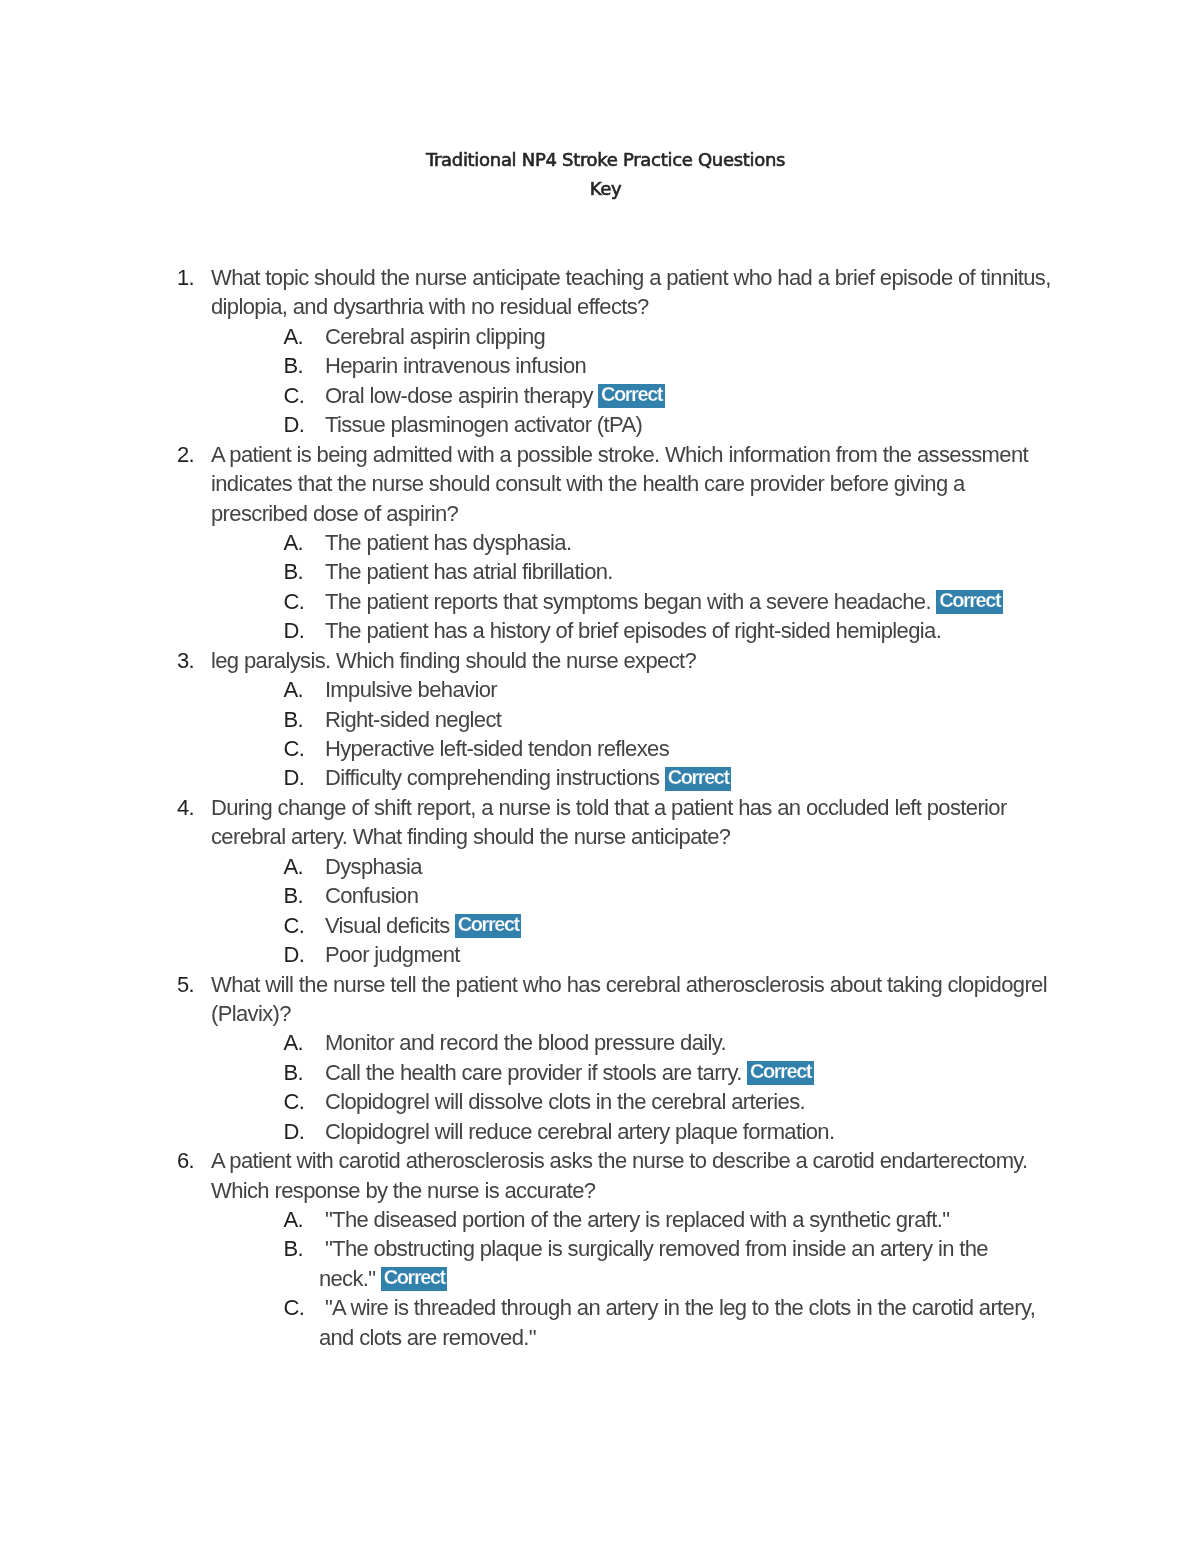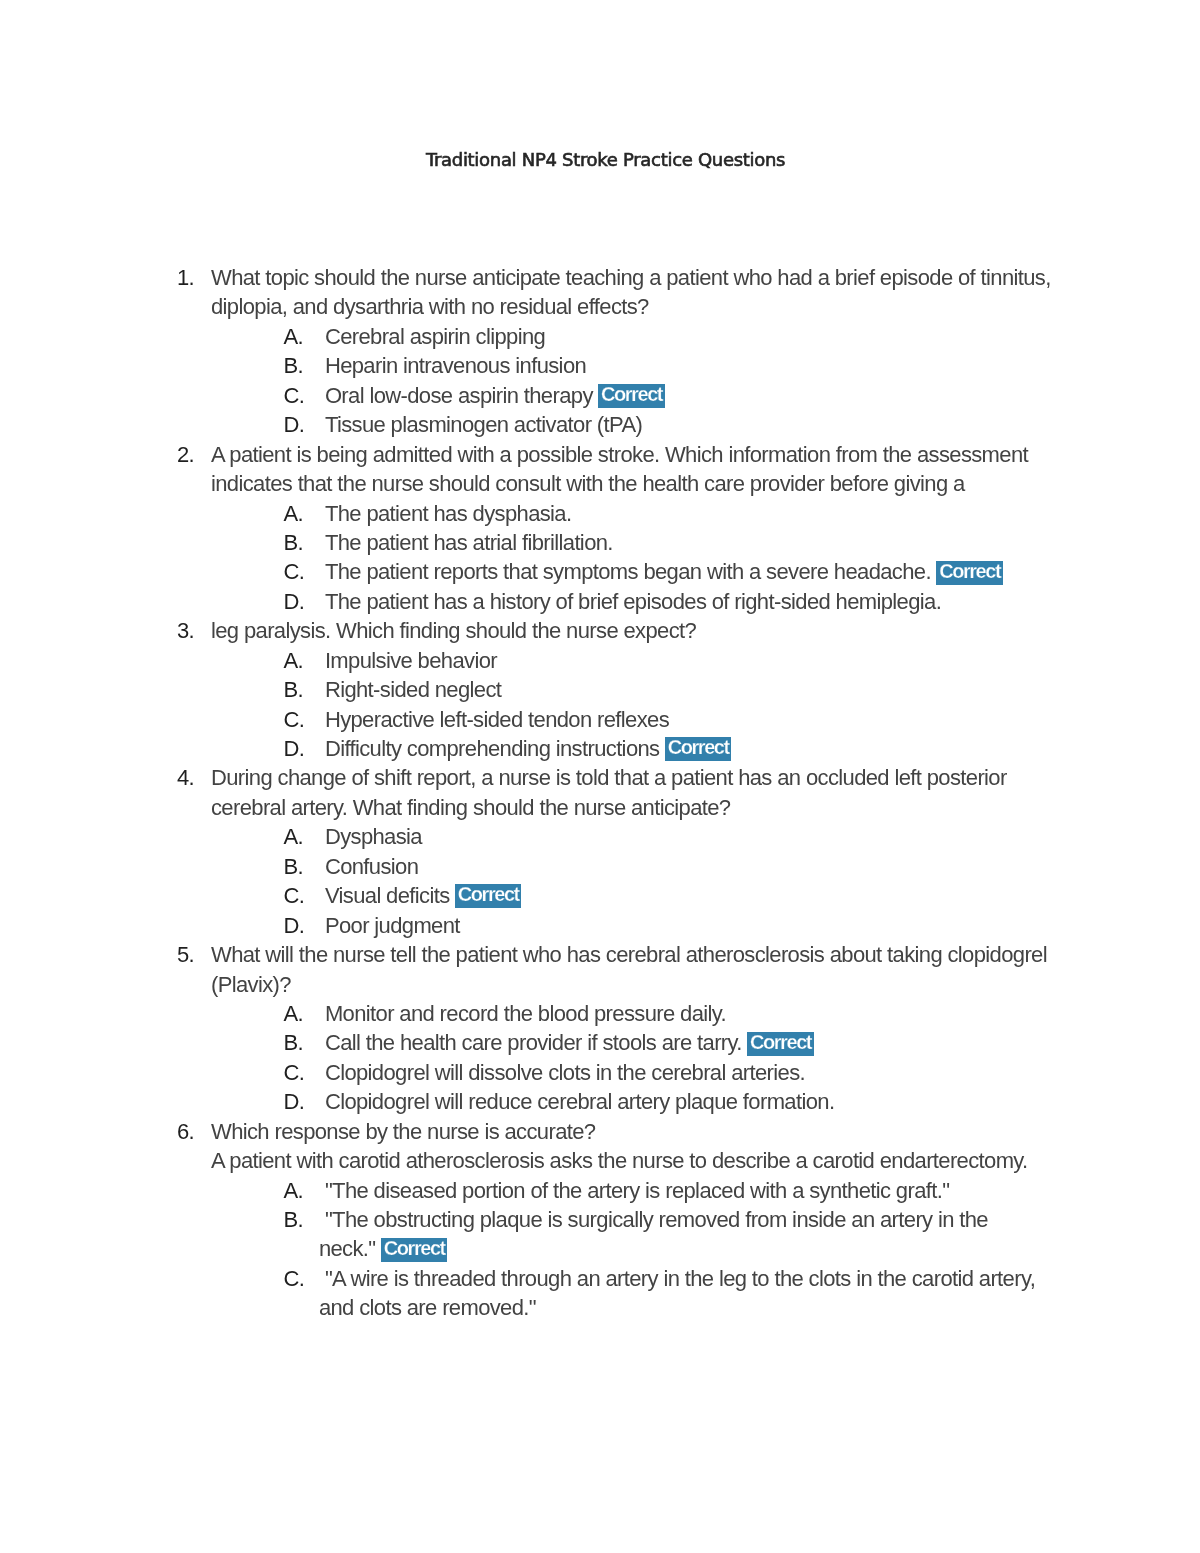--- a/index.html
+++ b/index.html
@@ -50,20 +50,21 @@
     box-sizing:border-box;
   }
 </style>
 </head>
 <body>
 
 <div class="page">
 
   <div class="title-block">
     <div class="doc-title">Traditional NP4 Stroke Practice Questions</div>
+    <div class="doc-subtitle">Key</div>
   </div>
 
   <div class="body-block" id="questions">
       <div class="question">
         <div class="q-row">
           <div class="q-num">1.</div>
           <div class="q-body">
             <span class="q-line">What topic should the nurse anticipate teaching a patient who had a brief episode of tinnitus,</span>
             <span class="q-line">diplopia, and dysarthria with no residual effects?</span>
           </div>
@@ -92,20 +93,21 @@
             <span class="opt-line"><span>Tissue plasminogen activator (tPA)</span></span>
           </div>
         </div>
       </div>
       <div class="question">
         <div class="q-row">
           <div class="q-num">2.</div>
           <div class="q-body">
             <span class="q-line">A patient is being admitted with a possible stroke. Which information from the assessment</span>
             <span class="q-line">indicates that the nurse should consult with the health care provider before giving a</span>
+            <span class="q-line">prescribed dose of aspirin?</span>
           </div>
         </div>
         <div class="option">
           <div class="opt-letter">A.</div>
           <div class="opt-body">
             <span class="opt-line"><span>The patient has dysphasia.</span></span>
           </div>
         </div>
         <div class="option">
           <div class="opt-letter">B.</div>
@@ -221,22 +223,22 @@
           <div class="opt-letter">D.</div>
           <div class="opt-body">
             <span class="opt-line"><span>Clopidogrel will reduce cerebral artery plaque formation.</span></span>
           </div>
         </div>
       </div>
       <div class="question">
         <div class="q-row">
           <div class="q-num">6.</div>
           <div class="q-body">
+            <span class="q-line">A patient with carotid atherosclerosis asks the nurse to describe a carotid endarterectomy.</span>
             <span class="q-line">Which response by the nurse is accurate?</span>
-            <span class="q-line">A patient with carotid atherosclerosis asks the nurse to describe a carotid endarterectomy.</span>
           </div>
         </div>
         <div class="option">
           <div class="opt-letter">A.</div>
           <div class="opt-body">
             <span class="opt-line"><span>"The diseased portion of the artery is replaced with a synthetic graft."</span></span>
           </div>
         </div>
         <div class="option">
           <div class="opt-letter">B.</div>

